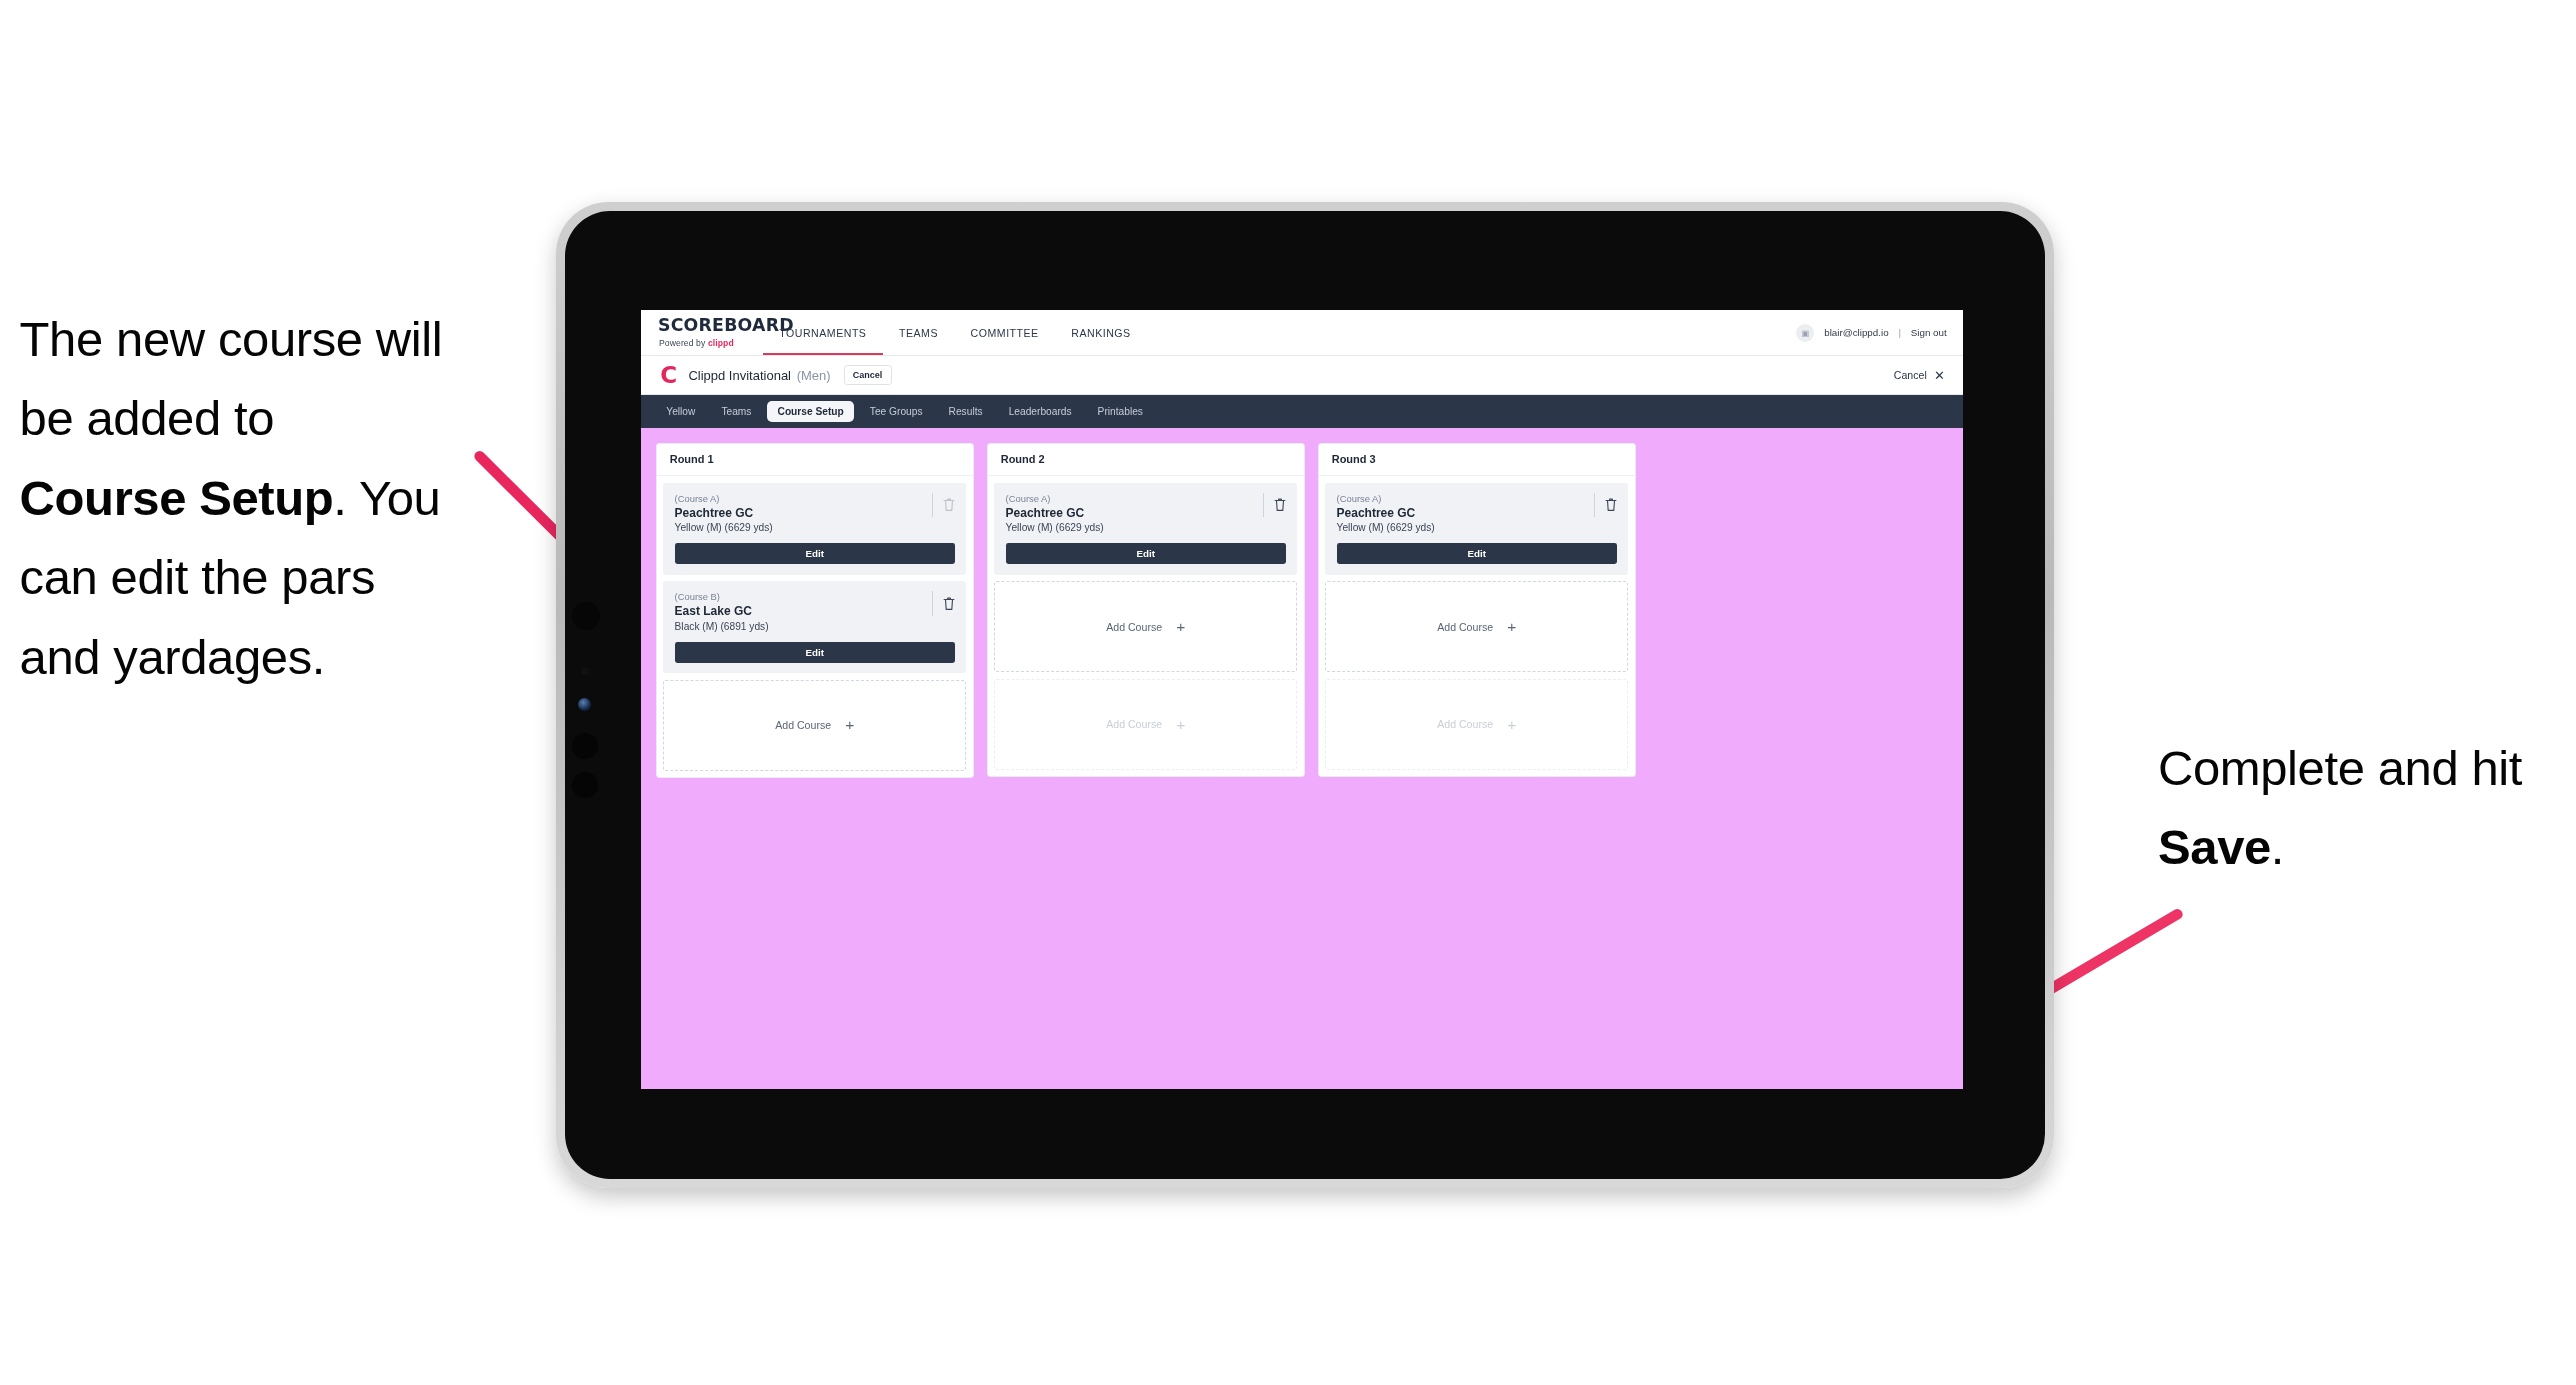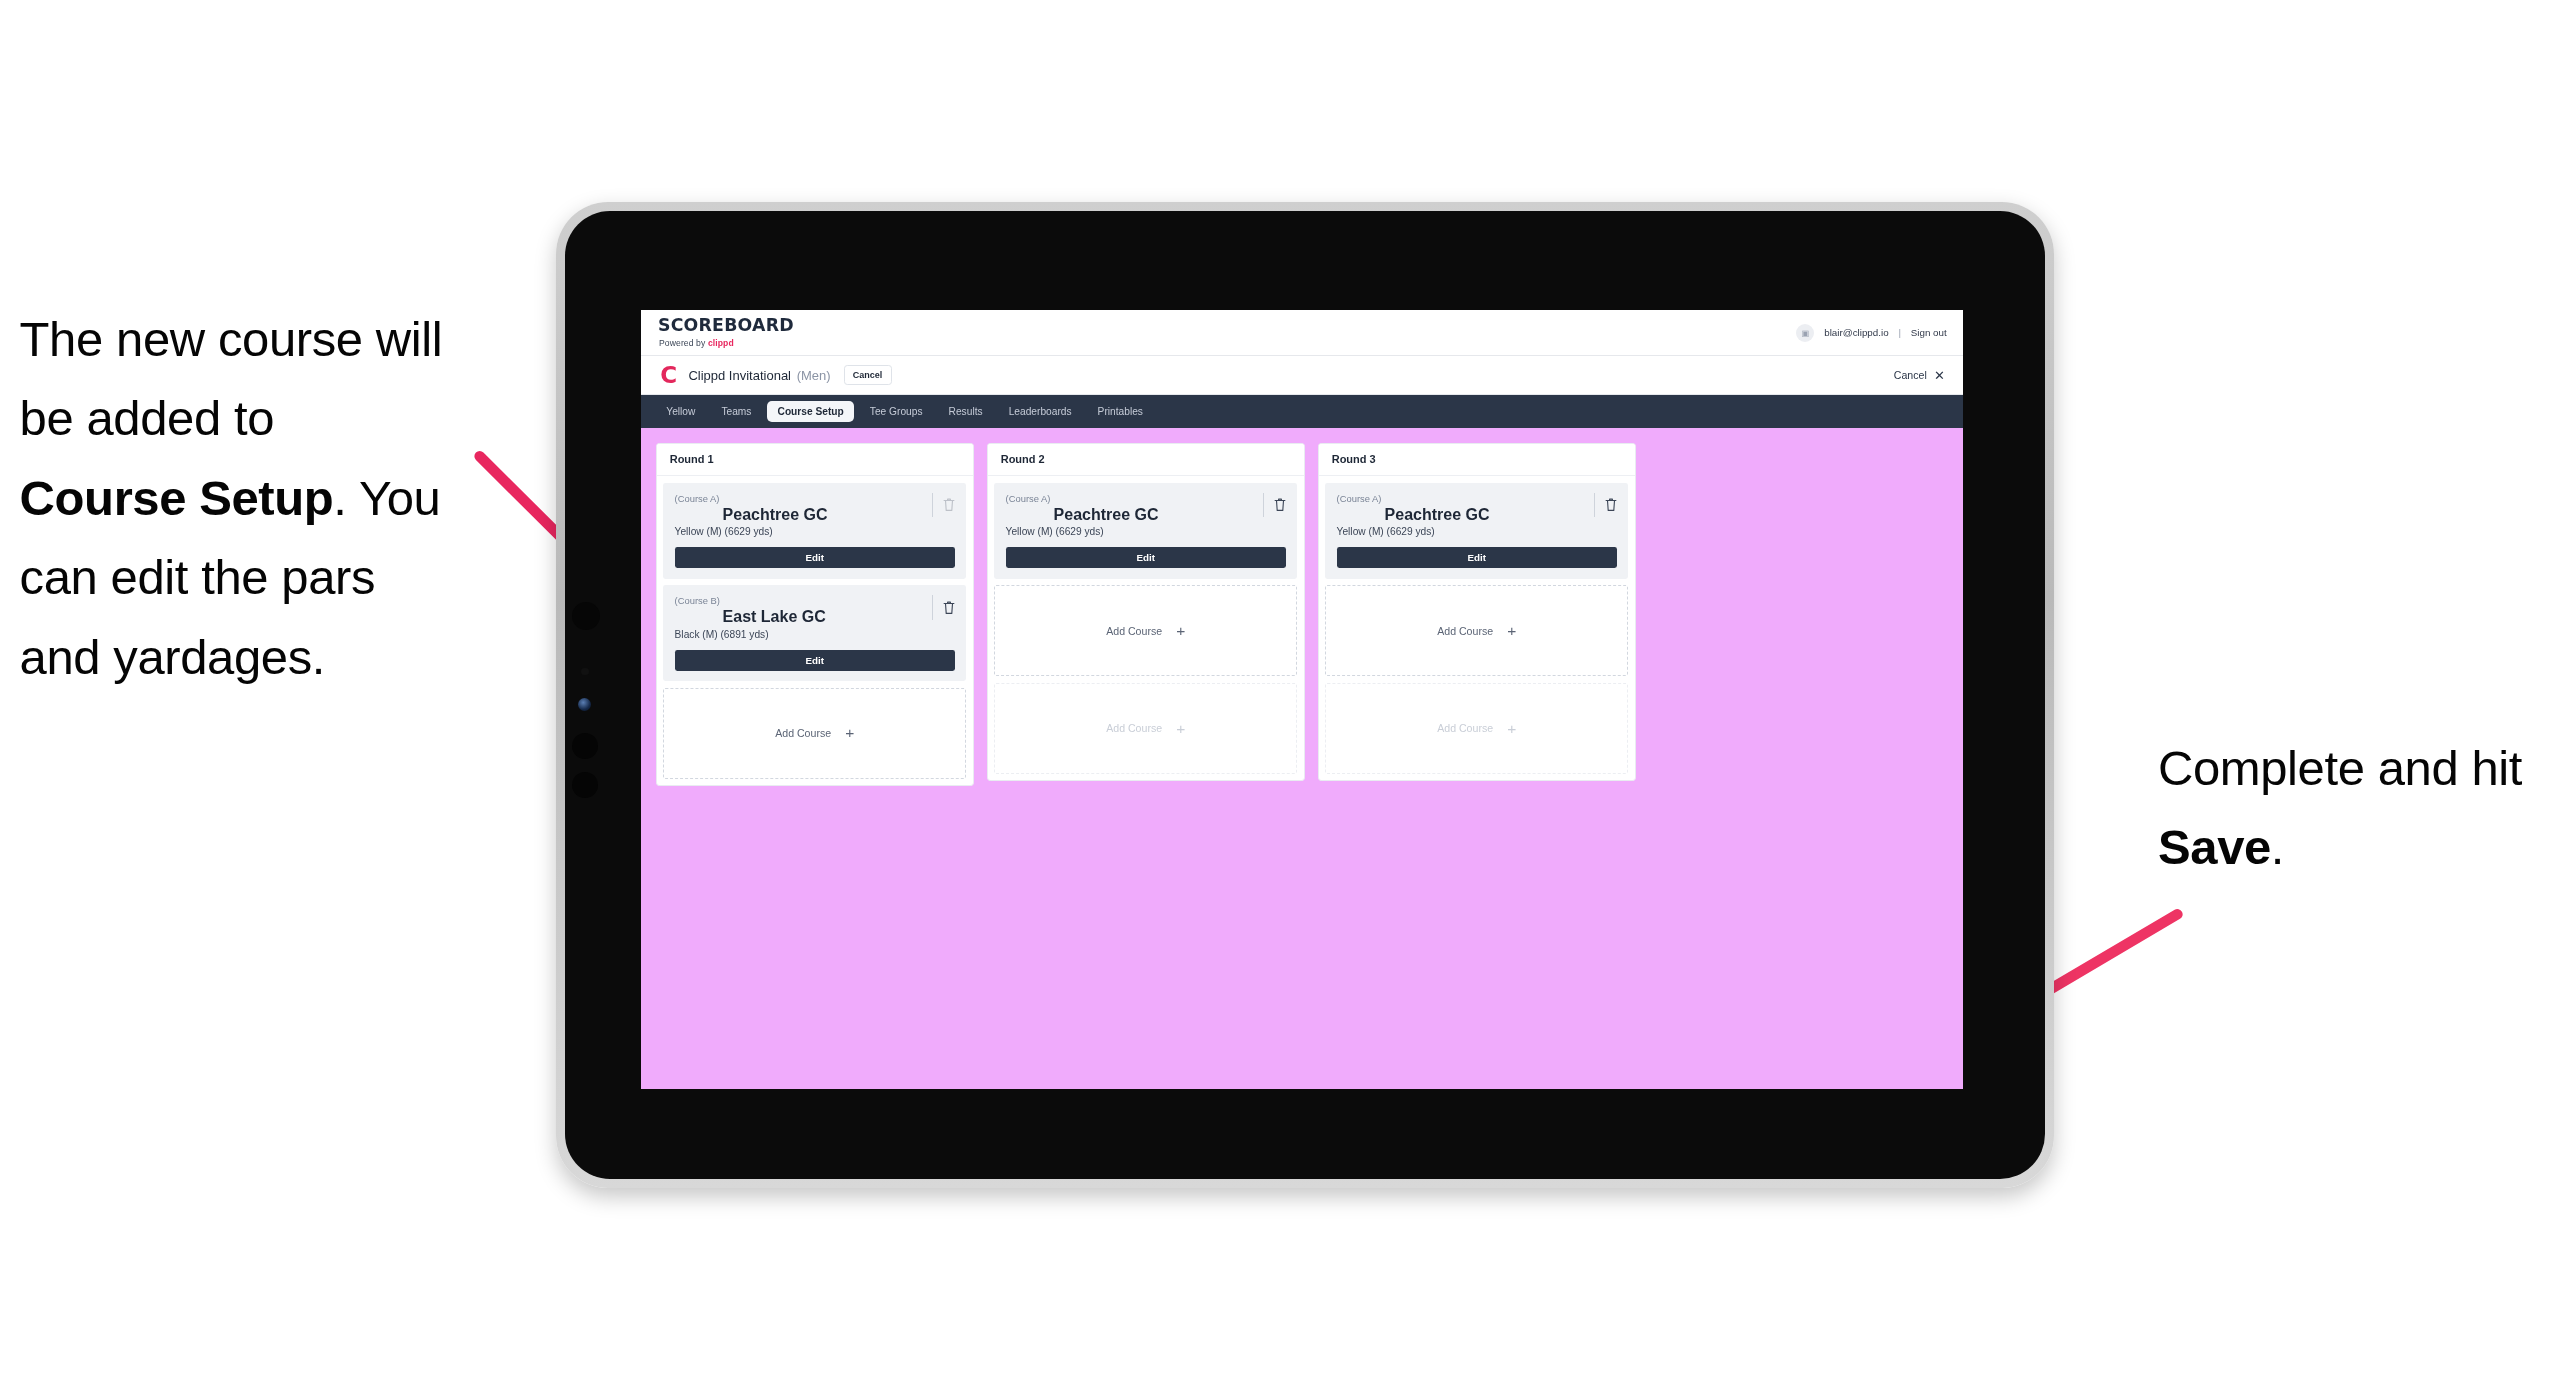--- a/index.html
+++ b/index.html
@@ -161,21 +161,21 @@
   }
   .round-body { padding:6.5px; display:flex; flex-direction:column; gap:6.5px; }
 
   .course-card {
     background:#f0f2f5;
     border-radius:2.4px;
     padding:9.8px 11.4px 10.6px 11.4px;
     position:relative;
   }
   .course-label { font-size:9.4px; color:#7a8496; margin-bottom:2.4px; }
-  .course-name  { font-size:16px; color:#1e2736; font-weight:700; margin-bottom:2.4px;margin-left:48px; }
+  .course-name  { font-size:12px; color:#1e2736; font-weight:700; margin-bottom:2.4px; }
   .course-tee   { font-size:10.2px; color:#3c4657; }
   .card-actions {
     position:absolute; right:10.6px; top:9.8px;
     display:flex; align-items:center; gap:9px;
   }
   .vline { width:0.8px; height:24.5px; background:#ced3db; }
   .trash { width:14px; height:15.5px; cursor:pointer; }
   .trash.disabled { opacity:0.28; cursor:default; }
   .btn-edit {
     margin-top:9.8px; width:100%;
@@ -228,20 +228,34 @@
       <div class="sensor" id="sensor-speaker2"></div>
 
       <div class="app">
 
         <div class="topnav">
           <div class="brand">
             <div class="brand-title">SCOREBOARD</div>
             <div class="brand-sub"><span>Powered by </span><span class="clippd">clippd</span></div>
           </div>
 
+          <div class="topnav-links">
+            <div class="topnav-link active">
+                <span>TOURNAMENTS</span>
+              </div>
+            <div class="topnav-link">
+                <span>TEAMS</span>
+              </div>
+            <div class="topnav-link">
+                <span>COMMITTEE</span>
+              </div>
+            <div class="topnav-link">
+                <span>RANKINGS</span>
+              </div>
+          </div>
 
           <div class="topnav-right">
             <div class="avatar">▣</div>
             <span>blair@clippd.io</span>
             <span class="divider-pipe">|</span>
             <span class="signout">Sign out</span>
           </div>
         </div>
 
         <div class="tbar">

